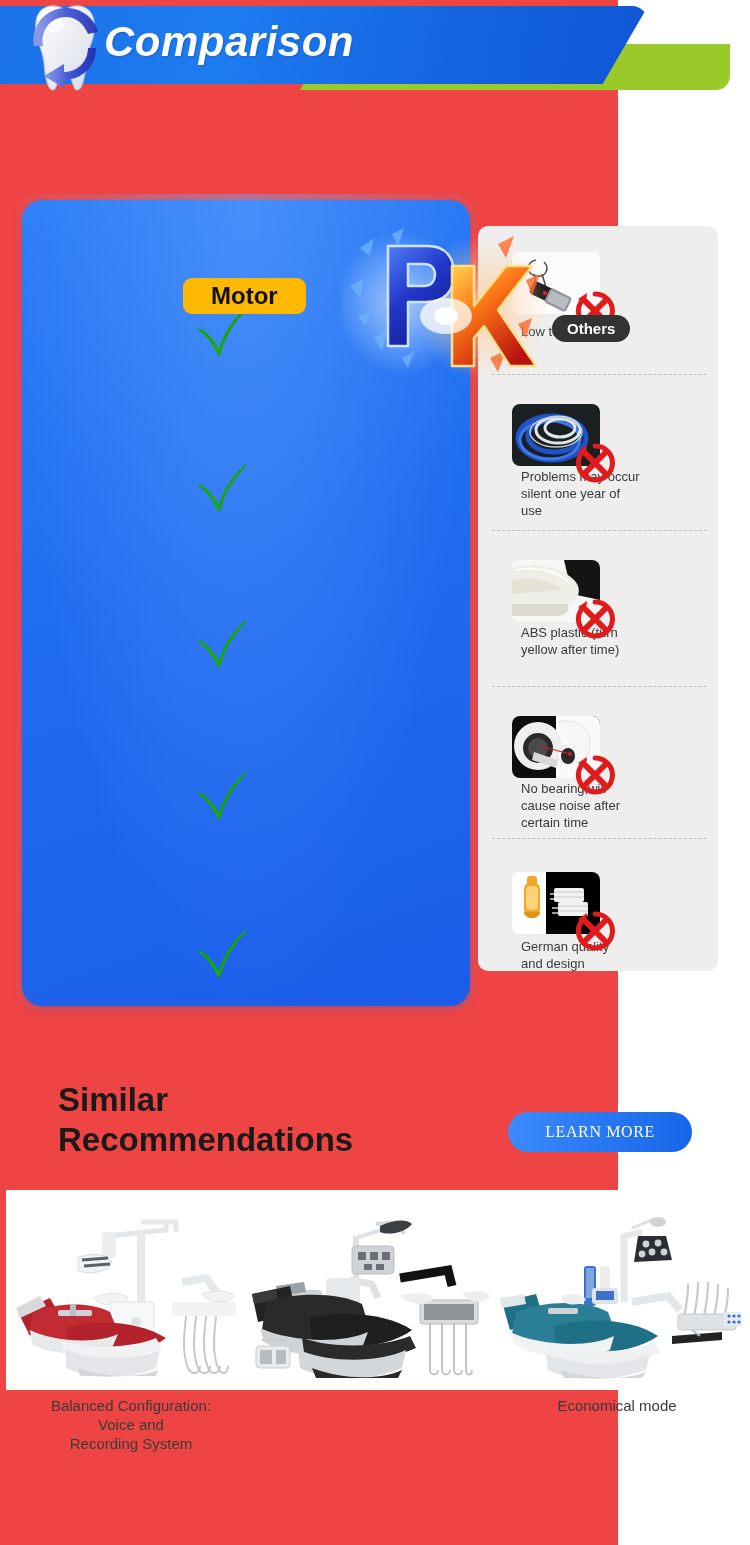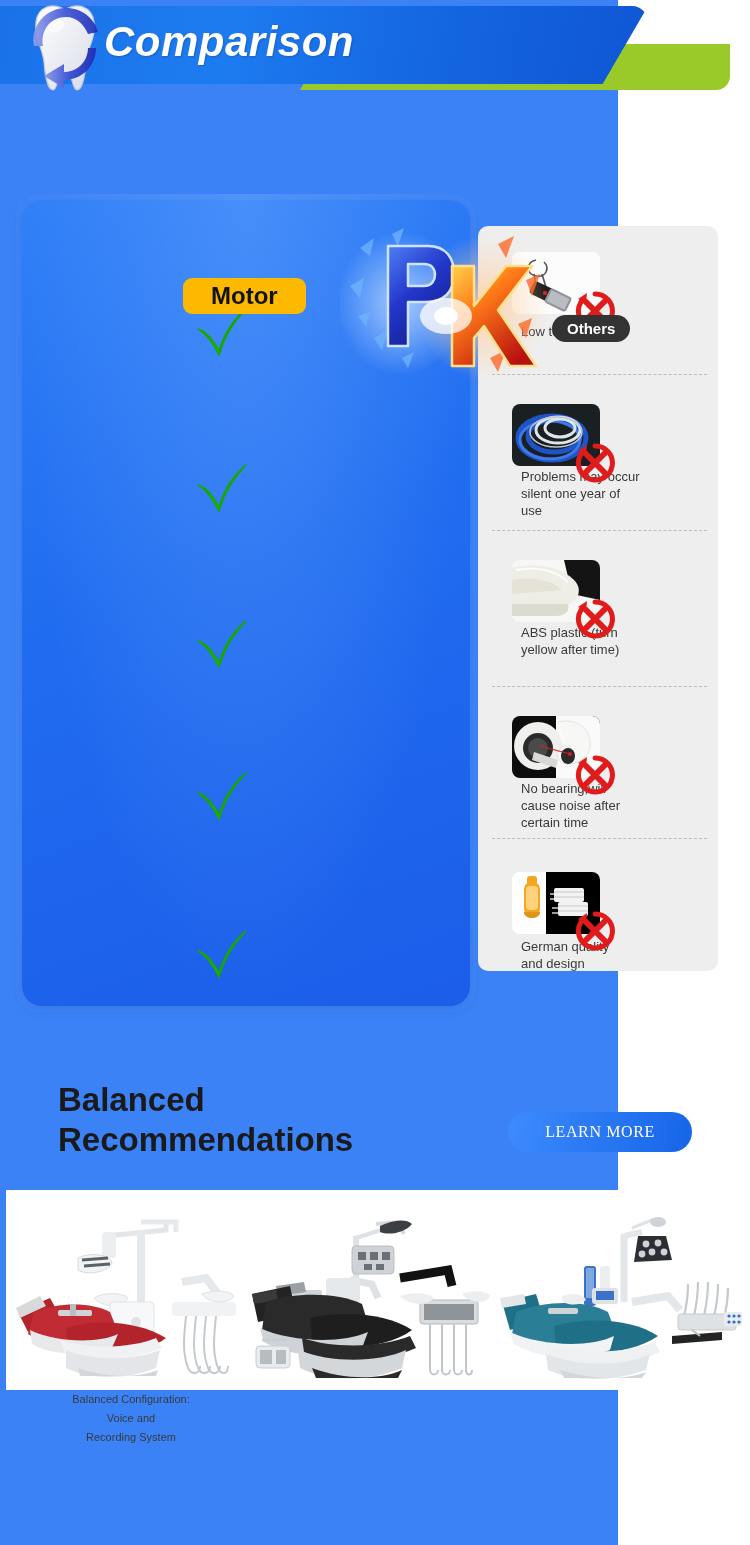--- a/index.html
+++ b/index.html
@@ -4,21 +4,21 @@
 <title>Comparison</title>
 <style>
   * { box-sizing: border-box; margin: 0; padding: 0; }
   html, body {
     width: 750px;
     height: 1545px;
     background: #ffffff;
     font-family: "Liberation Sans", sans-serif;
     overflow: hidden;
   }
-  .page { position: relative; width: 618px; height: 1545px; background: #3b82f6; }
+  .page { position: relative; width: 618px; height: 1545px; background: #ef4444; }
 
   
   .header {
     position: absolute; left: 0; top: 0; width: 750px; height: 96px;
   }
   .header-green {
     position: absolute; left: 300px; top: 44px; width: 430px; height: 46px;
     background: #9ac92a;
     border-radius: 0 0 14px 0;
     clip-path: polygon(6% 0, 100% 0, 100% 100%, 0 100%);
@@ -141,22 +141,22 @@
     border: none; border-radius: 20px;
     color: #fff; font-size: 16px; letter-spacing: 0.6px;
     font-family: Liberation Serif, serif;
     cursor: pointer;
   }
   .prod-grid { position: absolute; left: 0; top: 150px; width: 750px; }
   .prod { position: absolute; width: 250px; }
   .prod-img { width: 250px; height: 200px; }
   .prod-img svg { display:block; width:100%; height:100%; }
   .prod-cap {
-    text-align: center; color: #3a3a3a;
-    font-size: 11px; line-height: 19px; white-space: pre-line;
+    margin-top: 6px; text-align: center; color: #3a3a3a;
+    font-size: 15px; line-height: 19px; white-space: pre-line;
   }
 </style>
 </head>
 <body>
 
 <div class="page">
 
   <div class="header">
     <div class="header-green"></div>
     <div class="header-blue"></div>
@@ -565,21 +565,21 @@
           <path d="M21 4 A17 17 0 1 1 7 12" fill="none" stroke="#e01b1b" stroke-width="5" stroke-linecap="round"></path>
           <path d="M4 9 L13 3 L12 13 Z" fill="#e01b1b"></path>
           <path d="M12 12 L30 30 M30 12 L12 30" stroke="#e01b1b" stroke-width="6" stroke-linecap="round"></path>
         </svg>
       </div>
     </div>
 
   </div>
 
   <div class="recs">
-    <div class="recs-title" style="white-space:pre-line">Balanced
+    <div class="recs-title" style="white-space:pre-line">Similar
 Recommendations</div>
     <div class="prod-grid">
 
       <div class="prod" style="left:6px;top:0">
         <div class="prod-img">
           <svg viewBox="0 0 250 200">
             <rect width="250" height="200" fill="#ffffff"></rect>
 
             <path d="M100 46 L160 40 L160 30" fill="none" stroke="#e3e6e8" stroke-width="5"></path>
             <rect x="96" y="42" width="14" height="26" rx="4" fill="#eceef0"></rect>
@@ -716,20 +716,21 @@
             <path d="M24 122 C54 110 94 110 116 122 L124 144 C96 160 46 160 20 144 Z" fill="#2a7f97"></path>
             <path d="M62 136 C100 126 142 130 166 146 C140 164 92 168 64 156 Z" fill="#1f6f86"></path>
             <path d="M18 142 C48 156 98 158 122 146 L118 160 C86 172 44 168 22 154 Z" fill="#f0f2f4"></path>
             <path d="M56 154 C92 166 140 162 162 152 L168 162 C140 176 88 180 58 166 Z" fill="#eef0f2"></path>
             <path d="M54 164 C90 178 134 176 158 164 L154 180 C120 192 82 192 56 180 Z" fill="#e3e6e8"></path>
             <path d="M68 180 C100 190 134 190 154 182 L150 188 L72 188 Z" fill="#d4d7da"></path>
             <rect x="56" y="118" width="30" height="6" rx="2" fill="#cfd3d7"></rect>
             <path d="M70 106 C80 102 92 104 94 110 C88 116 74 116 70 110 Z" fill="#eceef0"></path>
           </svg>
         </div>
+        <div class="prod-cap">Economical mode</div>
       </div>
 
     </div>
   </div>
 
   <button class="learn-more">LEARN MORE</button>
 
 </div>
 
 </body></html>

